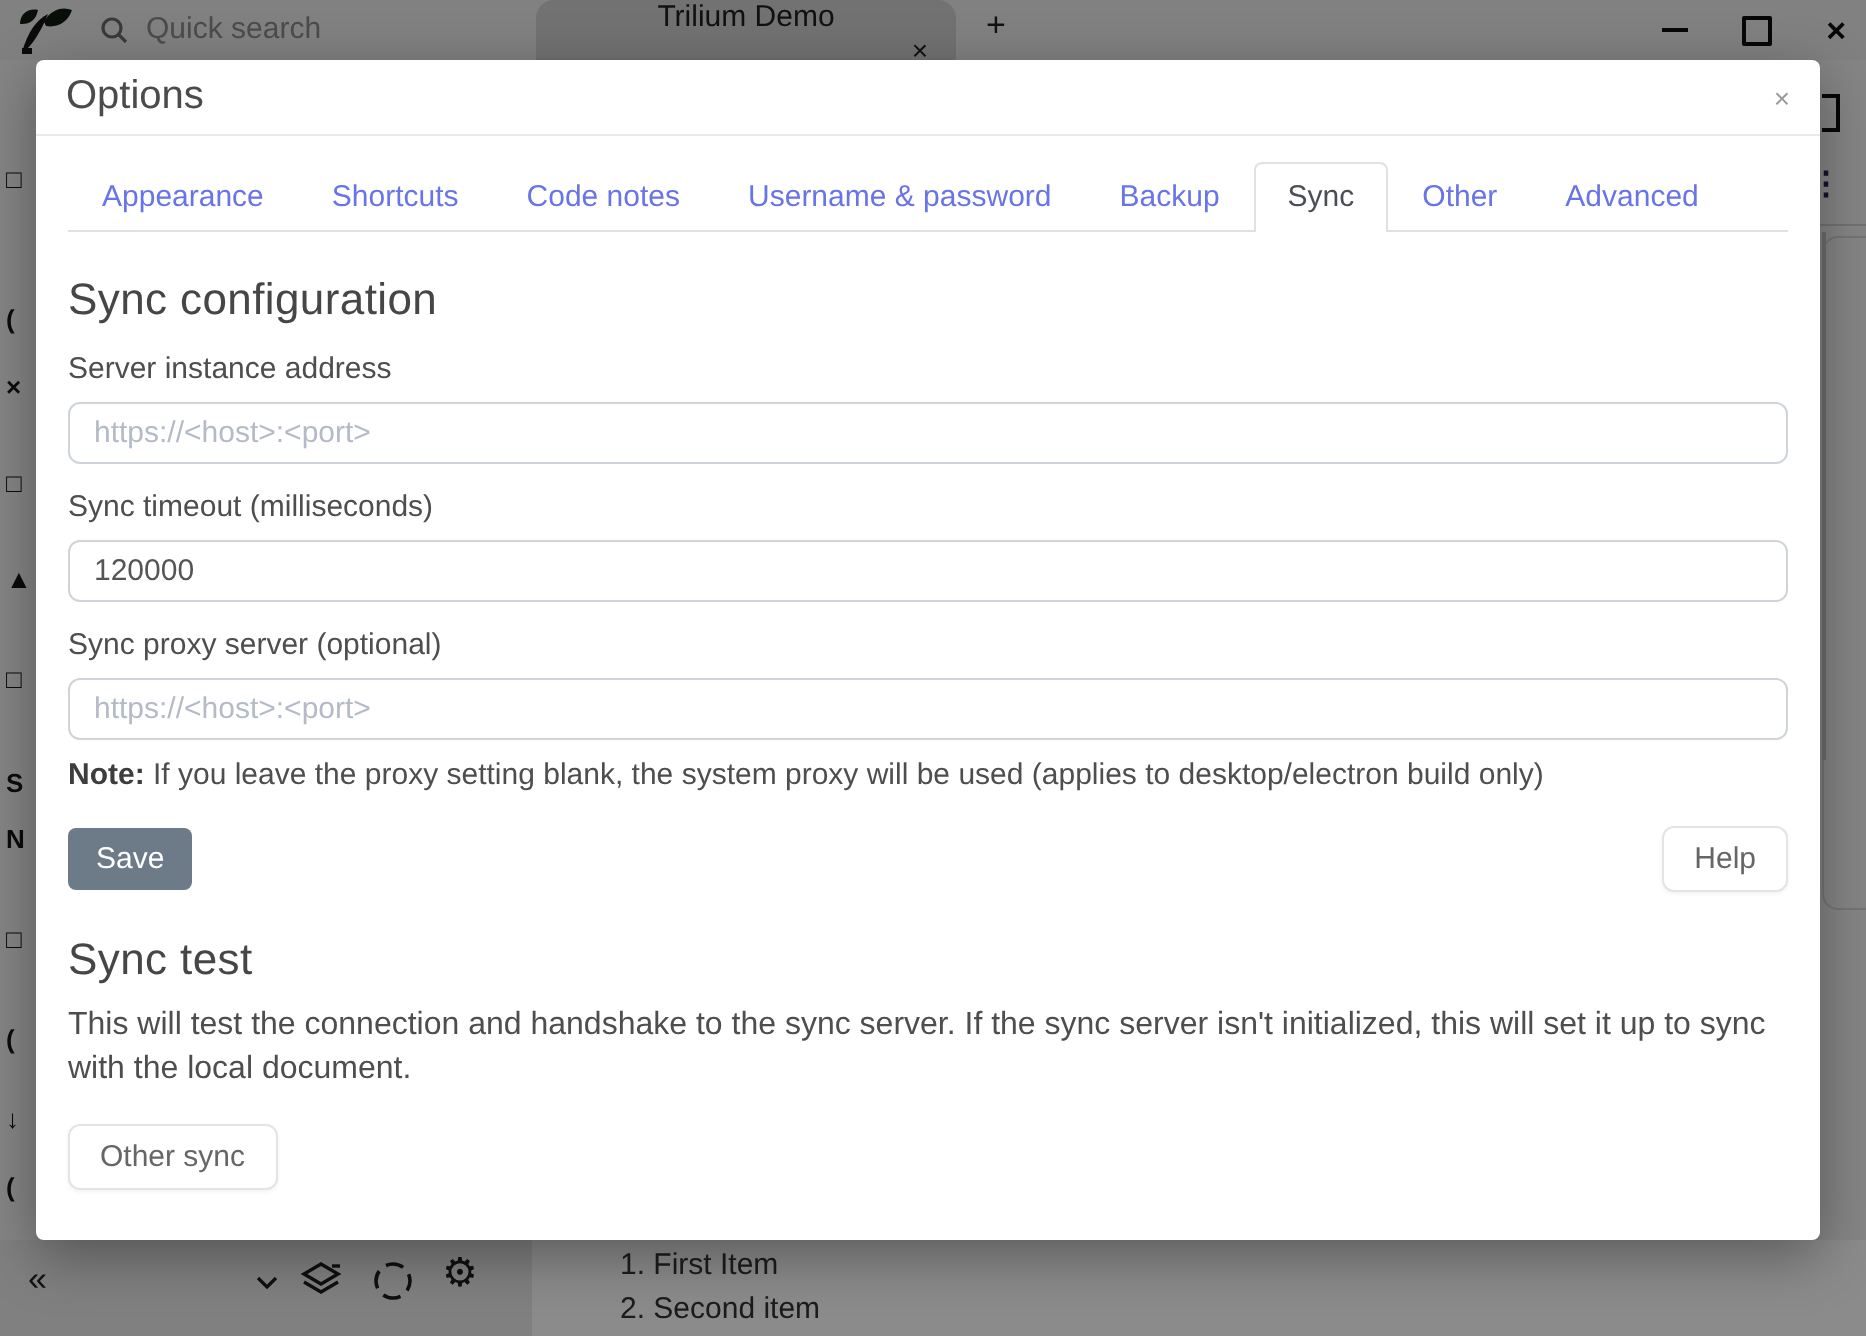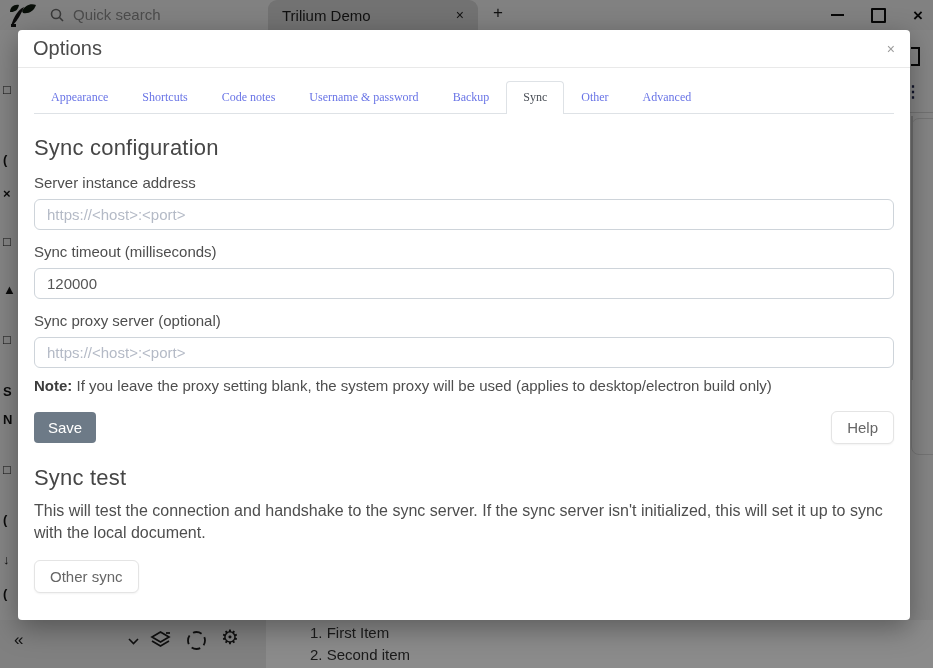--- a/index.html
+++ b/index.html
@@ -8,21 +8,21 @@
     font-family:"Liberation Sans", sans-serif;
     background:#f2f2f2;
   }
   
   .bg-layer { position:absolute; inset:0; z-index:1; }
   .titlebar { position:absolute; top:0; left:0; width:933px; height:30px; background:#ececec; }
   .logo { position:absolute; left:8px; top:2px; width:30px; height:27px; }
   .quick-search { position:absolute; left:50px; top:6px; display:flex; align-items:center; gap:9px; color:#8a8a8a; font-size:15px; }
   .app-tab { position:absolute; left:268px; top:0; width:210px; height:30px; background:#cfcfcf;
              border-radius:9px 9px 0 0; display:flex; align-items:center; padding:0 14px; box-sizing:border-box;
-             font-size:15px; color:#1f1f1f; }
+             font-size:15px; color:#1f1f1f;flex-direction:column; }
   .app-tab .tab-close { margin-left:auto; font-size:14px; color:#1f1f1f; }
   .new-tab { position:absolute; left:493px; top:3px; font-size:17px; color:#1f1f1f; }
   .win-controls { position:absolute; right:10px; top:0; height:30px; display:flex; align-items:center; gap:27px; }
   .wc-min { width:13px; height:2px; background:#0d0d0d; }
   .wc-max { width:11px; height:11px; border:2px solid #0d0d0d; border-radius:1px; }
   .wc-close { font-size:17px; font-weight:bold; color:#0d0d0d; line-height:1; }
   .launcher-strip { position:absolute; left:0; top:30px; width:18px; height:590px; }
   .lf { position:absolute; left:3px; font-size:13px; font-weight:bold; color:#141414; }
   
   .right-bracket { position:absolute; right:13px; top:47px; width:7px; height:15px; border:2px solid #0d0d0d; border-left:none; }
@@ -44,21 +44,21 @@
   
   .backdrop { position:absolute; inset:0; background:rgba(0,0,0,0.45); z-index:5; }
   
   .modal { position:absolute; left:18px; top:30px; width:892px; height:590px; background:#fff;
            border-radius:4px; z-index:10; box-shadow:0 8px 28px rgba(0,0,0,0.35); box-sizing:border-box; }
   .modal-header { height:37px; border-bottom:1px solid #e9e9e9; display:flex; align-items:center; padding:0 15px; }
   .modal-title { font-size:20px; color:#4b4b4b; }
   .modal-close { margin-left:auto; font-size:14px; color:#9b9b9b; cursor:pointer; }
   .modal-body { padding:13px 16px 0; }
   .nav-tabs { display:flex; border-bottom:1px solid #dee2e6; }
-  .nav-link { padding:8px 16px; font-size:12px; color:#6974e6; cursor:pointer; border:1px solid transparent; border-bottom:none;font-family:Liberation Serif, serif; }
+  .nav-link { padding:8px 16px; font-size:15px; color:#6974e6; cursor:pointer; border:1px solid transparent; border-bottom:none; }
   .nav-link.active { color:#4a4f57; background:#fff; border-color:#dee2e6; border-radius:4px 4px 0 0; margin-bottom:-1px; padding-bottom:9px; }
   .section-heading { font-size:22px; font-weight:400; color:#464646; margin:21px 0 0; letter-spacing:0.2px; }
   .field-label { display:block; font-size:15px; color:#4e4e4e; margin-top:13px; }
   .field-label.gap { }
   .form-input { display:block; width:100%; box-sizing:border-box; height:31px; margin-top:8px;
                 border:1px solid #ced4da; border-radius:6px; padding:0 12px; font-size:15px; color:#555;
                 font-family:"Liberation Sans", sans-serif; outline:none; }
   .form-input::placeholder { color:#b4bac6; }
   .note-line { font-size:15px; color:#4e4e4e; margin:9px 0 0; }
   .note-line b { color:#3d3d3d; }

